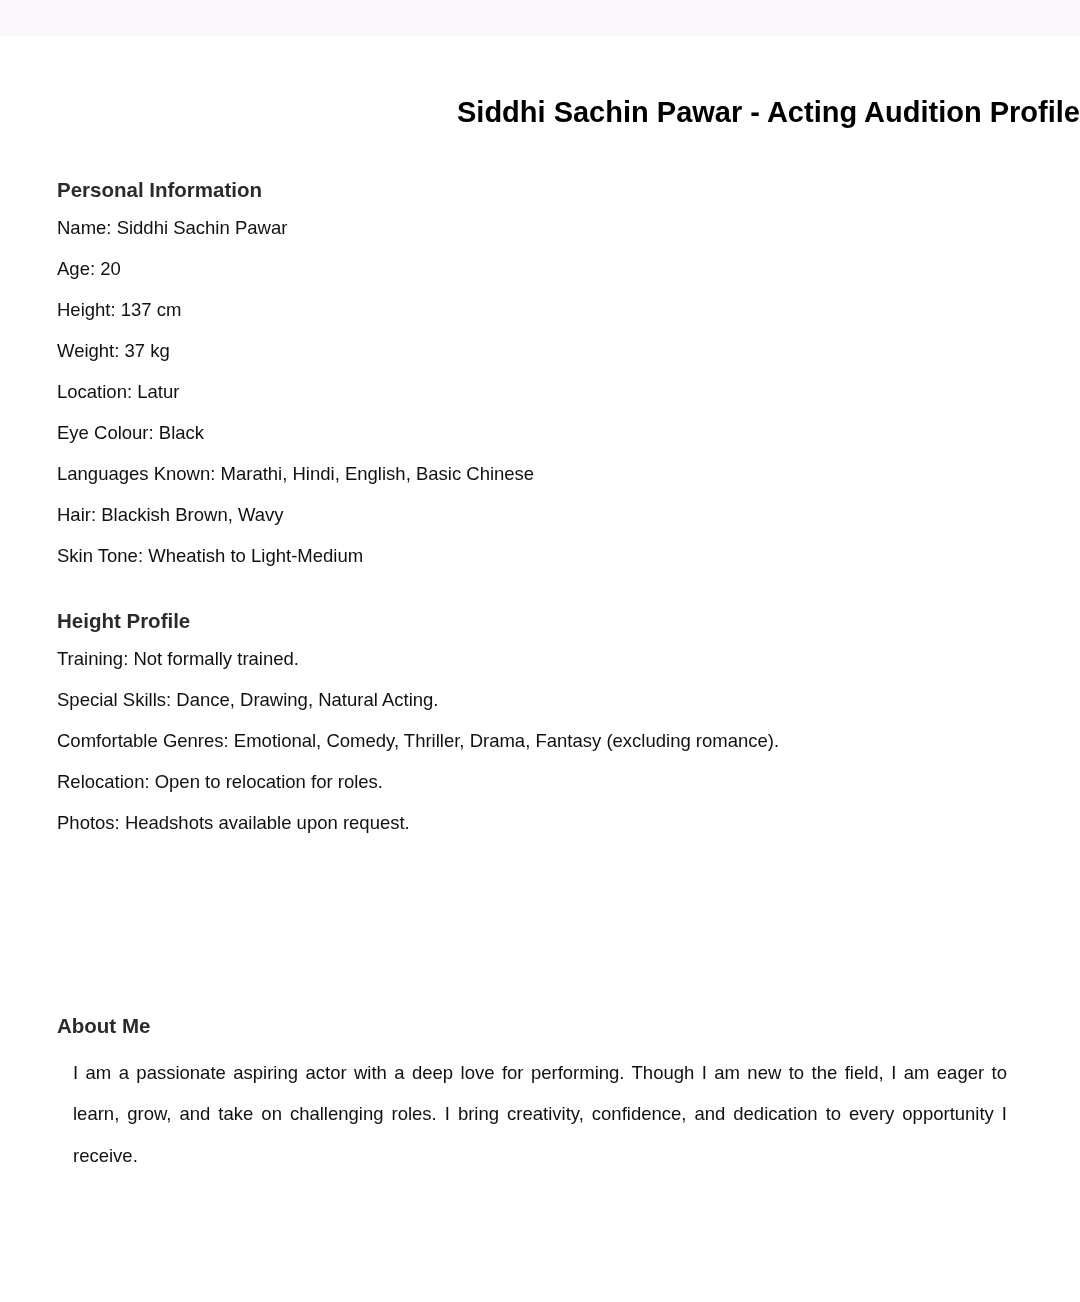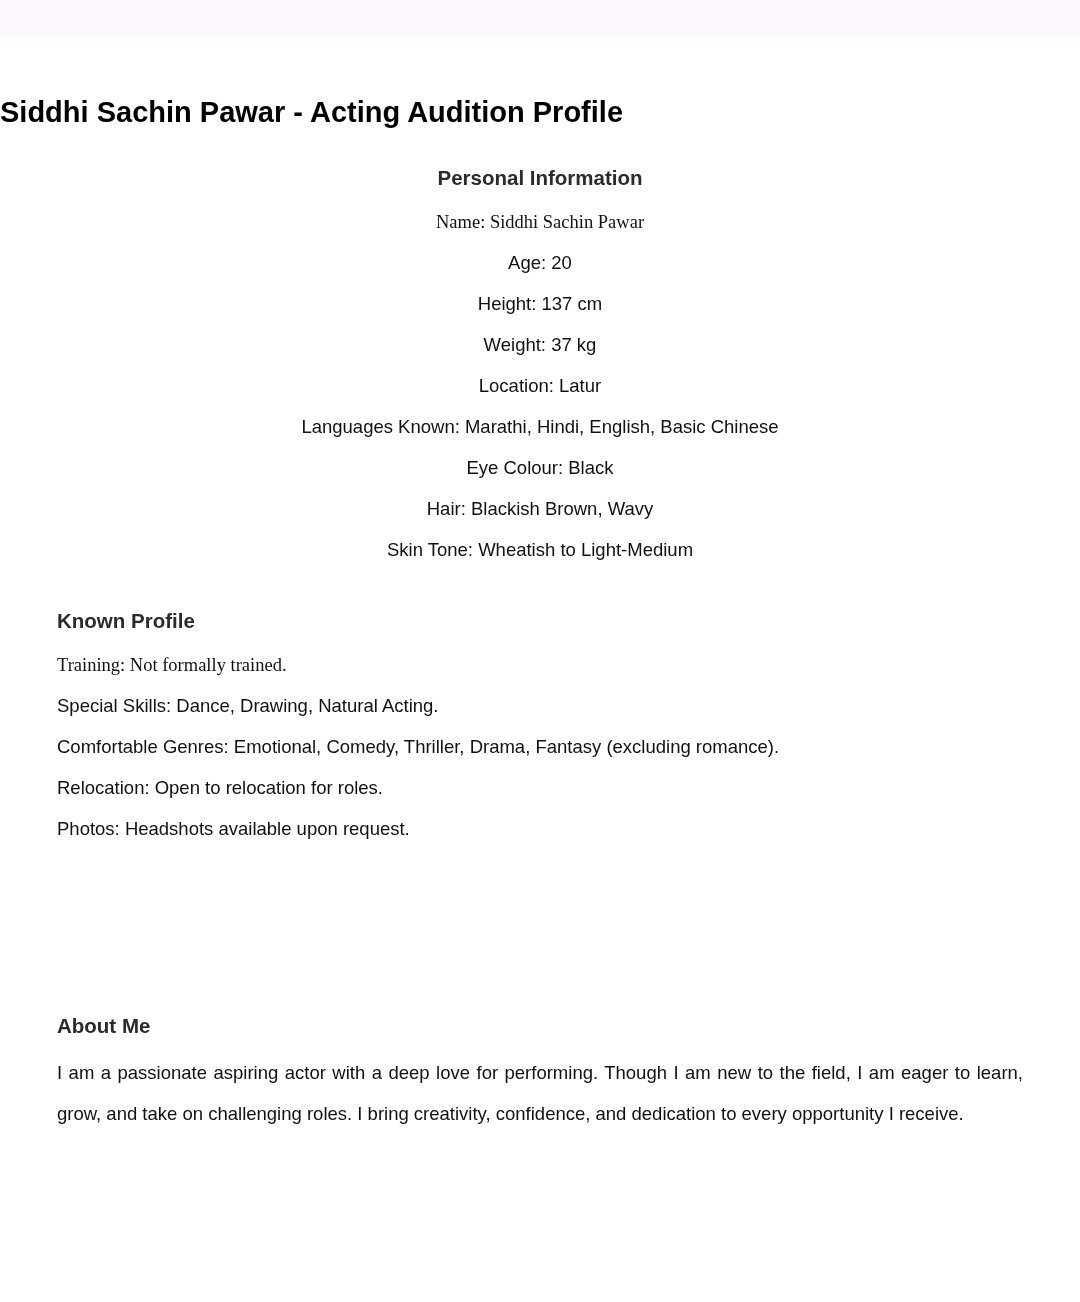--- a/index.html
+++ b/index.html
@@ -27,21 +27,21 @@
       left: 57px;
       top: 36px;
       width: 966px;
     }
     .title {
       margin: 0;
       position: absolute;
       top: 56px;
       left: -57px;
       width: 1080px;
-      text-align: left;
+      text-align: right;
       font-size: 29px;
       font-weight: bold;
       color: #000000;
       line-height: 40px;
     }
     .section {
       position: absolute;
       left: 0;
       width: 966px;
     }
@@ -55,56 +55,56 @@
     }
     .field {
       margin: 0;
       font-size: 18.5px;
       line-height: 24px;
       height: 24px;
       margin-top: 17px;
       white-space: nowrap;
       color: #111111;
     }
-    .field:first-of-type { margin-top: 18px; font-family: Liberation Serif, serif; }
+    .field:first-of-type { margin-top: 12px; }
     .about-text {
-      margin: 0;
+      margin: 16px;
       margin-top: 12px;
       font-size: 18.5px;
       line-height: 41.3px;
       text-align: justify;
       color: #111111;
     }
-    #sec-personal { top: 128px; text-align: center; }
+    #sec-personal { top: 140px; }
     #sec-acting { top: 571px; }
     #sec-about { top: 976px; }
   </style>
 </head>
 <body>
 
 <div class="top-band"></div>
 
 <div class="page">
   <h1 class="title">Siddhi Sachin Pawar - Acting Audition Profile</h1>
 
   <section class="section" id="sec-personal">
     <h2 class="section-heading">Personal Information</h2>
     <p class="field">Name: Siddhi Sachin Pawar</p>
     <p class="field">Age: 20</p>
     <p class="field">Height: 137 cm</p>
     <p class="field">Weight: 37 kg</p>
     <p class="field">Location: Latur</p>
+    <p class="field">Eye Colour: Black</p>
     <p class="field">Languages Known: Marathi, Hindi, English, Basic Chinese</p>
-    <p class="field">Eye Colour: Black</p>
     <p class="field">Hair: Blackish Brown, Wavy</p>
     <p class="field">Skin Tone: Wheatish to Light-Medium</p>
   </section>
 
   <section class="section" id="sec-acting">
-    <h2 class="section-heading">Known Profile</h2>
+    <h2 class="section-heading">Height Profile</h2>
     <p class="field">Training: Not formally trained.</p>
     <p class="field">Special Skills: Dance, Drawing, Natural Acting.</p>
     <p class="field">Comfortable Genres: Emotional, Comedy, Thriller, Drama, Fantasy (excluding romance).</p>
     <p class="field">Relocation: Open to relocation for roles.</p>
     <p class="field">Photos: Headshots available upon request.</p>
   </section>
 
   <section class="section" id="sec-about">
     <h2 class="section-heading">About Me</h2>
     <p class="about-text">I am a passionate aspiring actor with a deep love for performing. Though I am new to the field, I am eager to learn, grow, and take on challenging roles. I bring creativity, confidence, and dedication to every opportunity I receive.</p>

